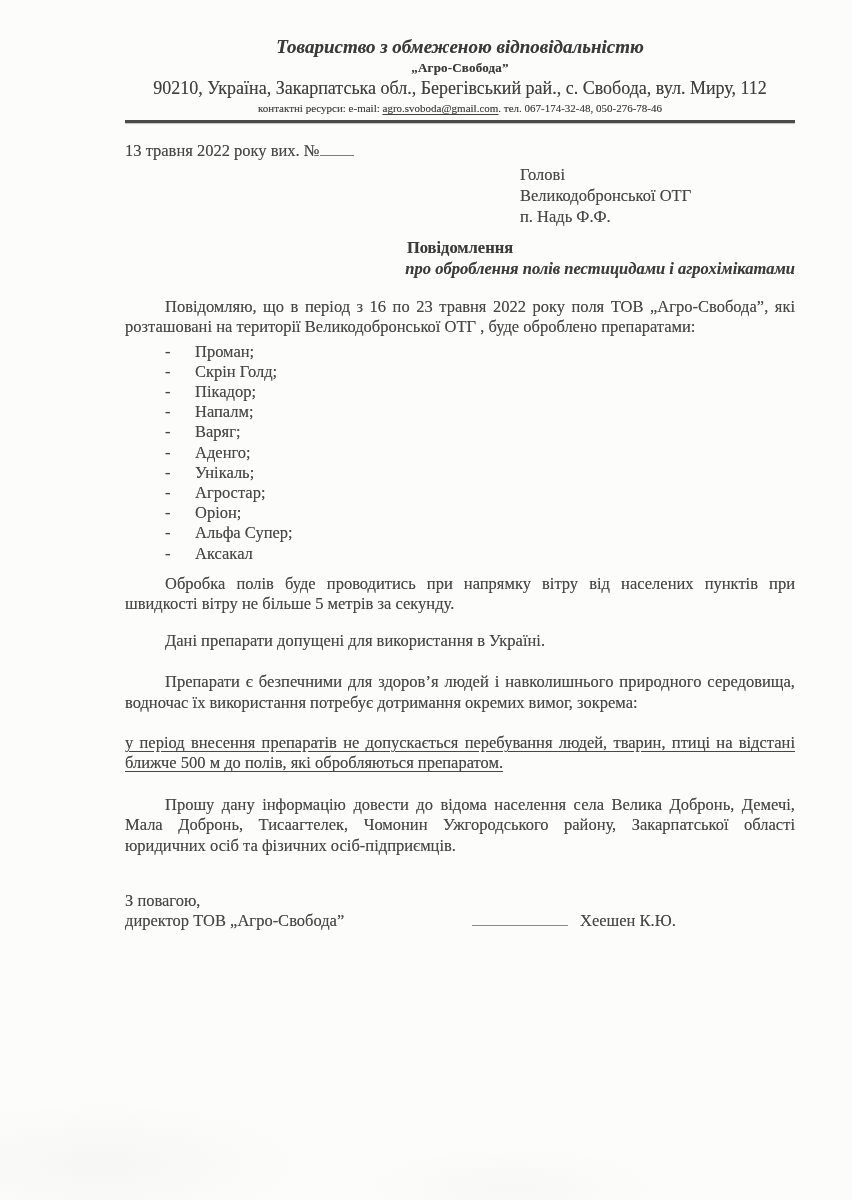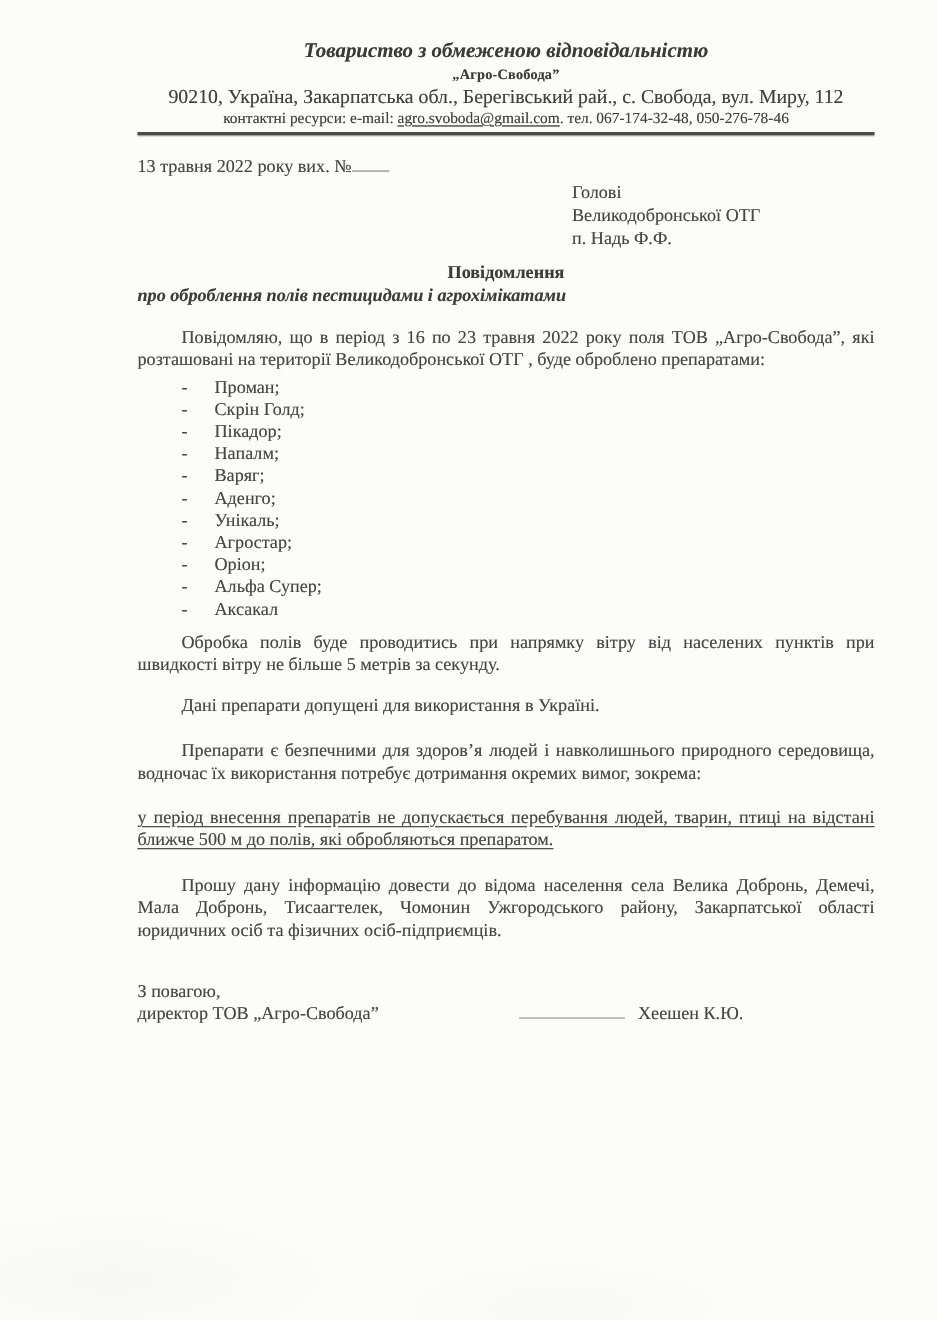--- a/index.html
+++ b/index.html
@@ -28,21 +28,21 @@
     font-size: 16.5px;
     line-height: 20.2px;
     text-shadow: 0 0 0.6px rgba(80,80,80,0.55);
   }
 
   
   .letterhead { text-align: center; color: #404040; }
   .lh-type  { font-weight: bold; font-style: italic; font-size: 19px; line-height: 21px; color: #3a3a3a; }
   .lh-name  { font-weight: bold; font-size: 13px; line-height: 21px; color: #3a3a3a; letter-spacing: 0.2px; }
   .lh-addr  { font-size: 18px; line-height: 20px; }
-  .lh-contacts { font-size: 14px; line-height: 21px; }
+  .lh-contacts { font-size: 11px; line-height: 21px; }
   .lh-email { text-decoration: underline; text-underline-offset: 2px; }
   .lh-rule {
     margin-top: 1px;
     height: 3px;
     background: #4a4a4a;
     box-shadow: 0 1px 1px rgba(90,90,90,0.35);
   }
 
   
   .date-row { margin-top: 18px; }
@@ -50,21 +50,21 @@
     display: inline-block;
     width: 34px;
     height: 15px;
     border-bottom: 1.5px solid #7d7d7d;
     vertical-align: baseline;
   }
   .addressee { margin-top: 3px; margin-left: 395px; line-height: 21px; }
 
   
   .doc-title { margin-top: 10px; text-align: center; font-weight: bold; line-height: 21px; color: #3c3c3c; }
-  .doc-subtitle { text-align: left; font-weight: bold; font-style: italic; line-height: 22px; color: #3c3c3c; }
+  .doc-subtitle { text-align: right; font-weight: bold; font-style: italic; line-height: 22px; color: #3c3c3c; }
 
   
   .para { text-align: justify; text-indent: 40px; }
   .p1 { margin-top: 17px; }
   .prep-list { margin-top: 4px; }
   .prep-item { padding-left: 40px; line-height: 20.2px; }
   .prep-item .dash { display: inline-block; width: 30px; }
   .p2 { margin-top: 10px; }
   .p3 { margin-top: 17px; }
   .p4 { margin-top: 21px; }

